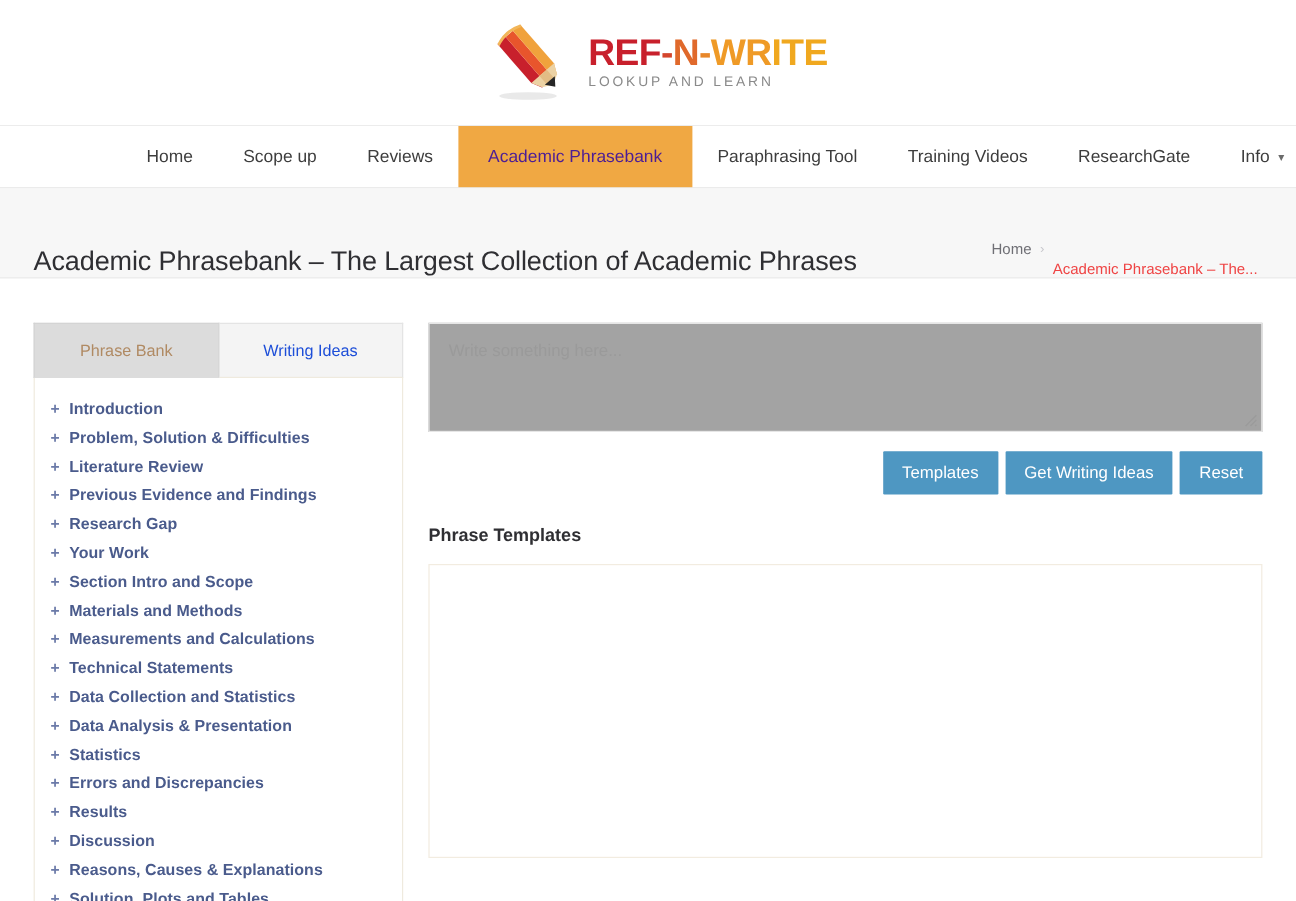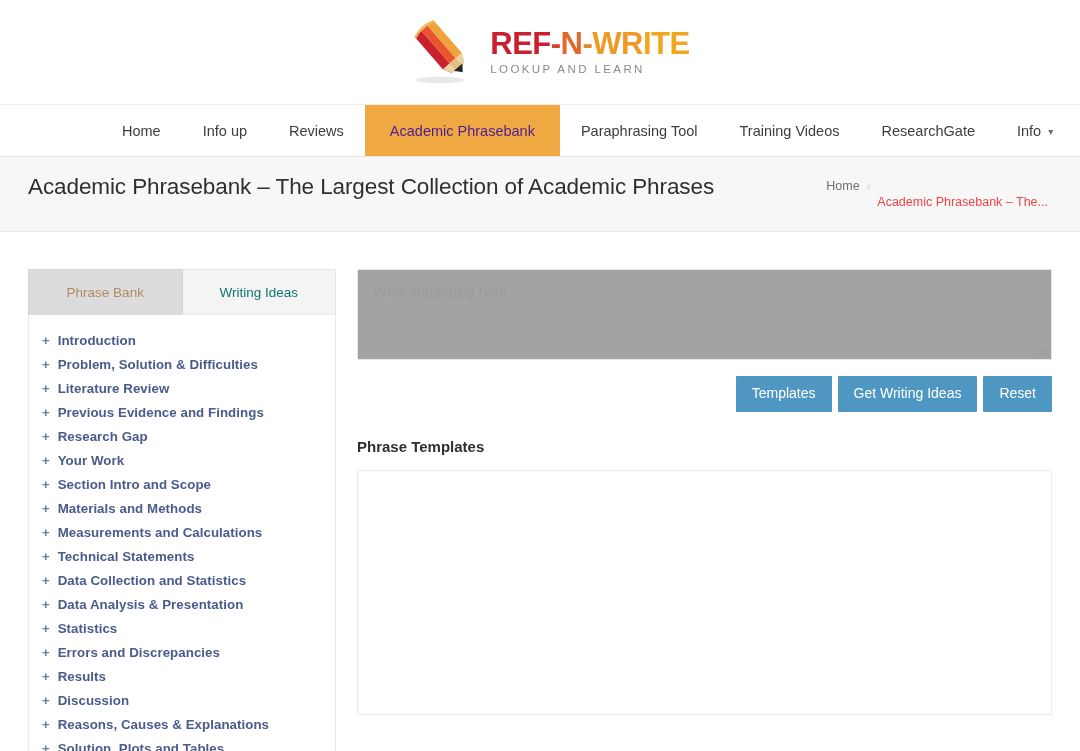--- a/index.html
+++ b/index.html
@@ -78,22 +78,22 @@
     line-height: 1;
     transform: translateY(1px);
   }
 
   
   .page-head {
     height: 75px;
     background: #f7f7f7;
     border-bottom: 1px solid #eaeaea;
     display: flex;
-    align-items: center;
-    padding: 0 32px 16px 28px;
+    align-items: flex-end;
+    padding: 0 32px 0 28px;
   }
   .page-title {
     font-size: 22.5px;
     color: #2f2f33;
     font-weight: normal;
     line-height: 1.2;
     letter-spacing: -0.1px;
     margin: 0;
     flex: 1;
   }
@@ -119,21 +119,21 @@
 
   
   .sidebar { width: 308px; flex: 0 0 308px; }
   .tabs { display: flex; height: 46px; }
   .tab {
     flex: 1;
     display: flex;
     align-items: center;
     justify-content: center;
     font-size: 13.5px;
-    color: #0f766e;
+    color: #1d4ed8;
     cursor: pointer;
     user-select: none;
     background: #f4f4f4;
     border: 1px solid #e4e4e4;
     border-bottom: 1px solid #efeade;
   }
   .tab.active {
     background: #dcdcdc;
     border-color: #d4d4d4;
     border-bottom-color: #dcdcdc;
@@ -243,21 +243,21 @@
       <div class="logo-sub">LOOKUP AND LEARN</div>
     </div>
   </div>
 </div>
 
 <nav class="nav-bar">
   <div class="nav-item">
       <span>Home</span>
     </div>
   <div class="nav-item">
-      <span>Info up</span>
+      <span>Scope up</span>
     </div>
   <div class="nav-item">
       <span>Reviews</span>
     </div>
   <div class="nav-item active">
       <span>Academic Phrasebank</span>
     </div>
   <div class="nav-item">
       <span>Paraphrasing Tool</span>
     </div>

